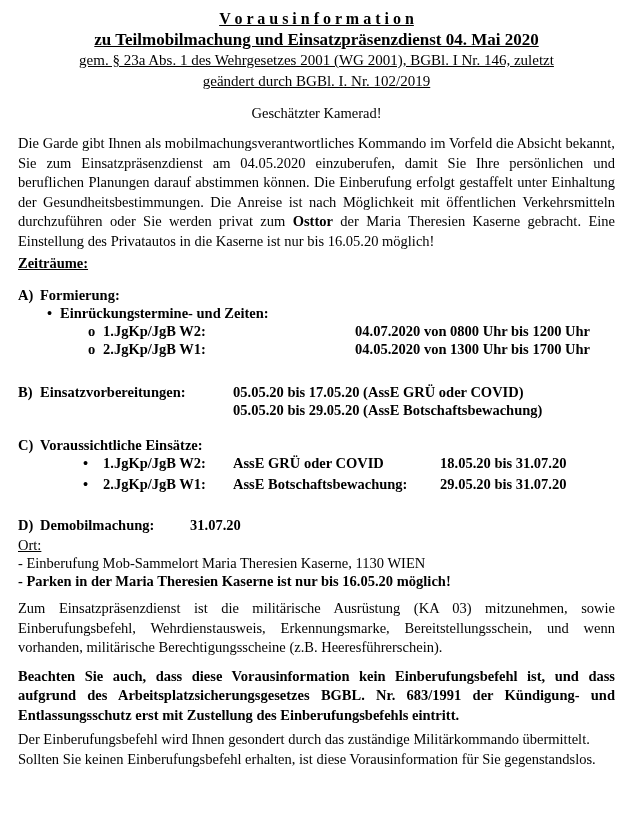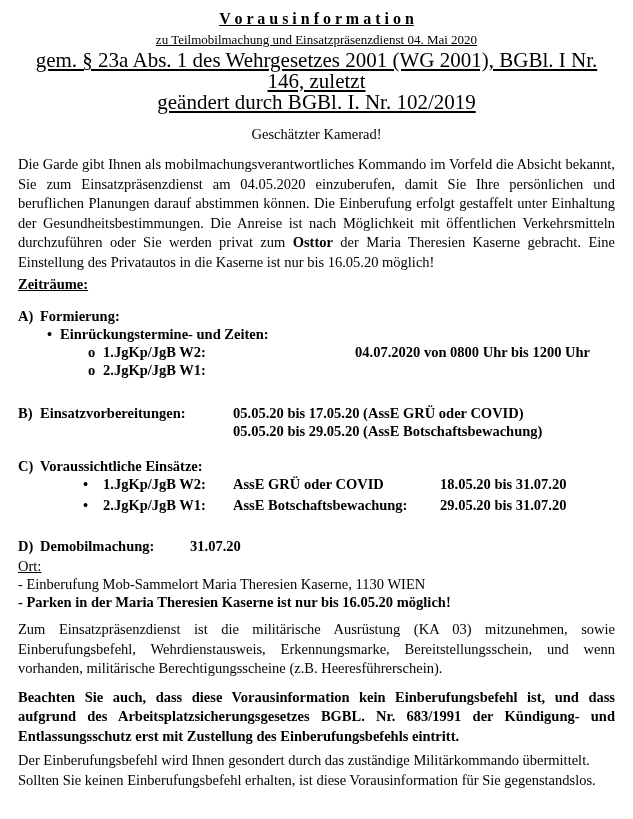--- a/index.html
+++ b/index.html
@@ -13,22 +13,22 @@
     font-family:"Liberation Serif","DejaVu Serif",serif;
     font-size:14.5px;
     overflow:hidden;
   }
   .center { text-align:center; }
   .b { font-weight:bold; }
   .u { text-decoration:underline; }
   .just { text-align:justify; }
 
   .title1 { font-size:16px; font-weight:bold; line-height:21px; }
-  .title2 { font-size:13px; font-weight:normal; line-height:21px; }
-  .title3 { font-size:21px; line-height:21px; }
+  .title2 { font-size:17px; font-weight:bold; line-height:21px; }
+  .title3 { font-size:15px; line-height:21px; }
 
   .salutation { margin-top:12px; line-height:18px; }
 
   .intro { margin-top:12px; line-height:19.5px; }
 
   .zr-heading { margin-top:2px; line-height:20px; font-weight:bold; }
 
   .row { position:relative; height:18px; font-weight:bold; white-space:nowrap; }
   .row > span { position:absolute; top:0; white-space:nowrap; }
   .row.tall { height:21px; }
@@ -87,20 +87,21 @@
       <span class="L42">Einrückungstermine- und Zeiten:</span>
     </div>
     <div class="row">
       <span class="L70">o</span>
       <span class="L85">1.JgKp/JgB W2:</span>
       <span class="L337">04.07.2020 von 0800 Uhr bis 1200 Uhr</span>
     </div>
     <div class="row">
       <span class="L70">o</span>
       <span class="L85">2.JgKp/JgB W1:</span>
+      <span class="L337">04.05.2020 von 1300 Uhr bis 1700 Uhr</span>
     </div>
   </div>
 
   <div class="sec-b">
     <div class="row">
       <span class="L0">B)</span>
       <span class="L22">Einsatzvorbereitungen:</span>
       <span class="L215">05.05.20 bis 17.05.20 (AssE GRÜ oder COVID)</span>
     </div>
     <div class="row">

